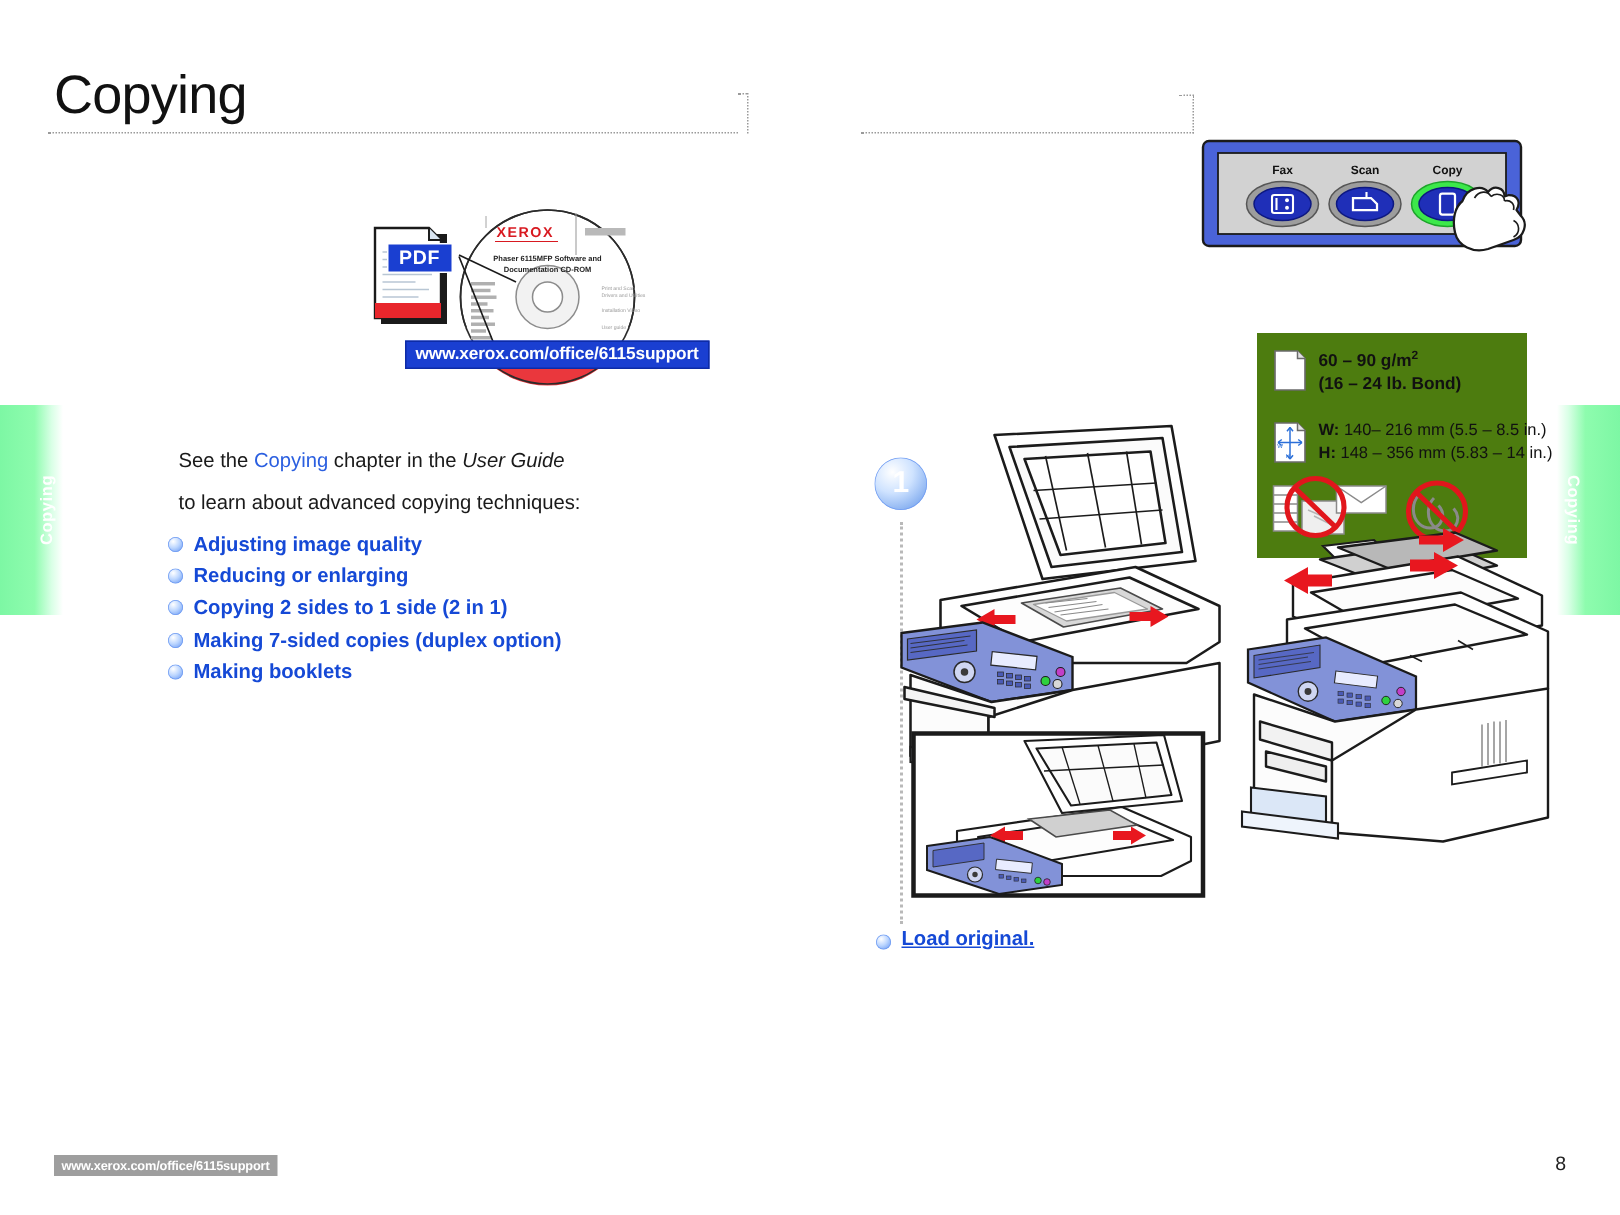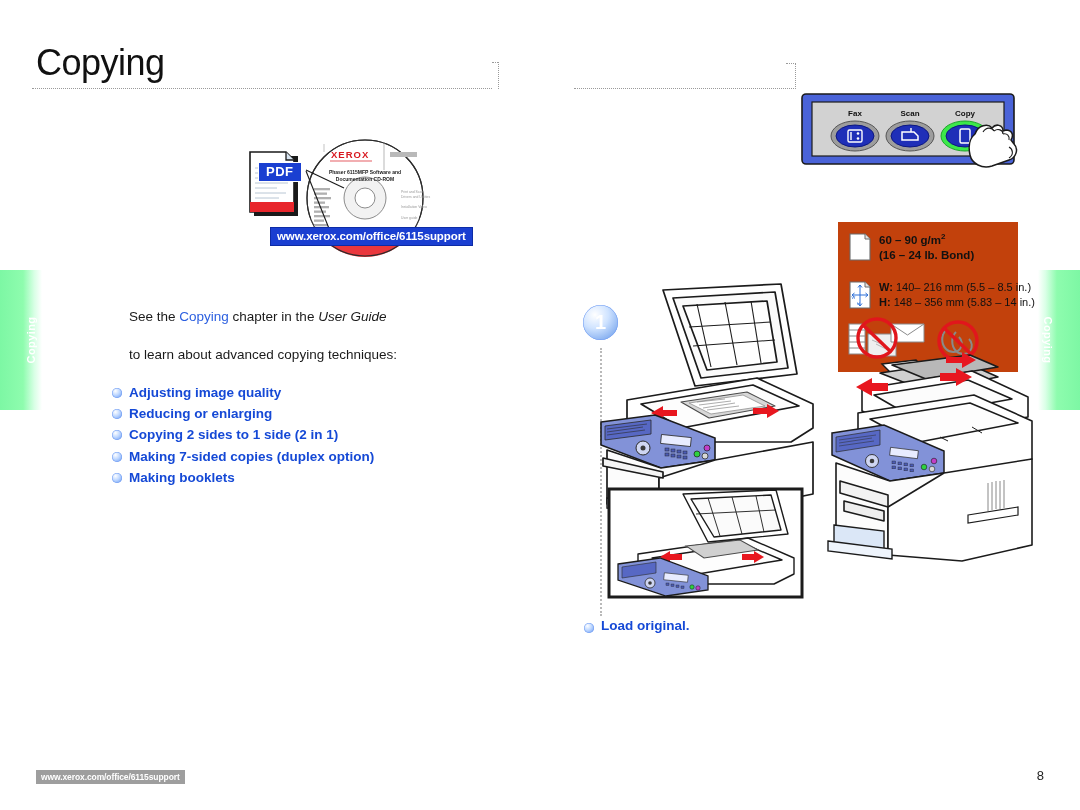--- a/index.html
+++ b/index.html
@@ -34,21 +34,21 @@
   }
   .hdr-left{left:36px;top:45px;}
   .hdr-right{left:578px;top:45px;}
   .hdr-rule{
     position:absolute;border-top:1px dotted #9a9a9a;
   }
   .hdr-box{position:absolute;border:1px dotted #9a9a9a;border-left:none;}
 
   
   .intro{position:absolute;left:112px;top:290px;width:380px;}
-  .intro p{margin:17px;font-size:13.5px;color:#1a1a1a;line-height:1.55;}
+  .intro p{margin:7px;font-size:13.5px;color:#1a1a1a;line-height:1.55;}
   .link{color:#2b5fe0;}
   .ital{font-style:italic;}
   ul.bullets{list-style:none;margin:7px 0 0 0;padding:0;}
   ul.bullets li{
     position:relative;padding-left:17px;margin-bottom:2px;
     font-size:13.5px;font-weight:bold;color:#1549d6;line-height:1.43;
     white-space:nowrap;
   }
   ul.bullets li .dot,
   .step-caption .dot{
@@ -66,40 +66,40 @@
   }
   .pdf-badge{
     position:absolute;background:#1a3fd1;color:#fff;font-weight:bold;font-size:13px;
     padding:1px 7px 2px 7px;border:1.5px solid #ffffff;letter-spacing:.5px;text-align:center;
   }
 
   
   .panel-art{position:absolute;left:800px;top:92px;width:262px;height:105px;}
   .spec-box{
     position:absolute;left:838px;top:222px;width:180px;height:150px;
-    background:#c2410c;
+    background:#4d7c0f;
   }
   .spec-row{position:absolute;display:flex;align-items:flex-start;gap:7px;}
   .spec-txt{font-size:11px;color:#111;line-height:1.35;white-space:nowrap;}
   .spec-txt b{font-weight:bold;}
   .spec-strong{font-weight:bold;font-size:11.5px;}
   sup{font-size:8px;vertical-align:super;}
 
   .step-num{
     position:absolute;left:583px;top:305px;width:35px;height:35px;border-radius:50%;
     background:radial-gradient(circle at 34% 28%,#ffffff 0%,#cfe3ff 40%,#5e93e8 100%);
     color:#fff;font-weight:bold;font-size:20px;text-align:center;line-height:35px;
     box-shadow:inset 0 0 0 .5px #6f9bf2;
   }
   .step-guide{
     position:absolute;left:600px;top:348px;height:268px;border-left:2px dotted #b9b9b9;
   }
   .step-caption{
     position:absolute;left:584px;top:618px;font-size:13.5px;font-weight:bold;
-    color:#1549d6;padding-left:17px;white-space:nowrap;
+    color:#1549d6;padding-left:17px;white-space:nowrap;text-decoration:underline;
   }
   .step-caption .dot{top:5px;}
 
   
   .footer-url{
     position:absolute;left:36px;top:770px;background:#9e9e9e;color:#ffffff;
     font-size:8.5px;font-weight:bold;padding:2px 5px;letter-spacing:-.1px;white-space:nowrap;
   }
   .footer-page{
     position:absolute;right:36px;top:768px;font-size:13px;color:#222;

